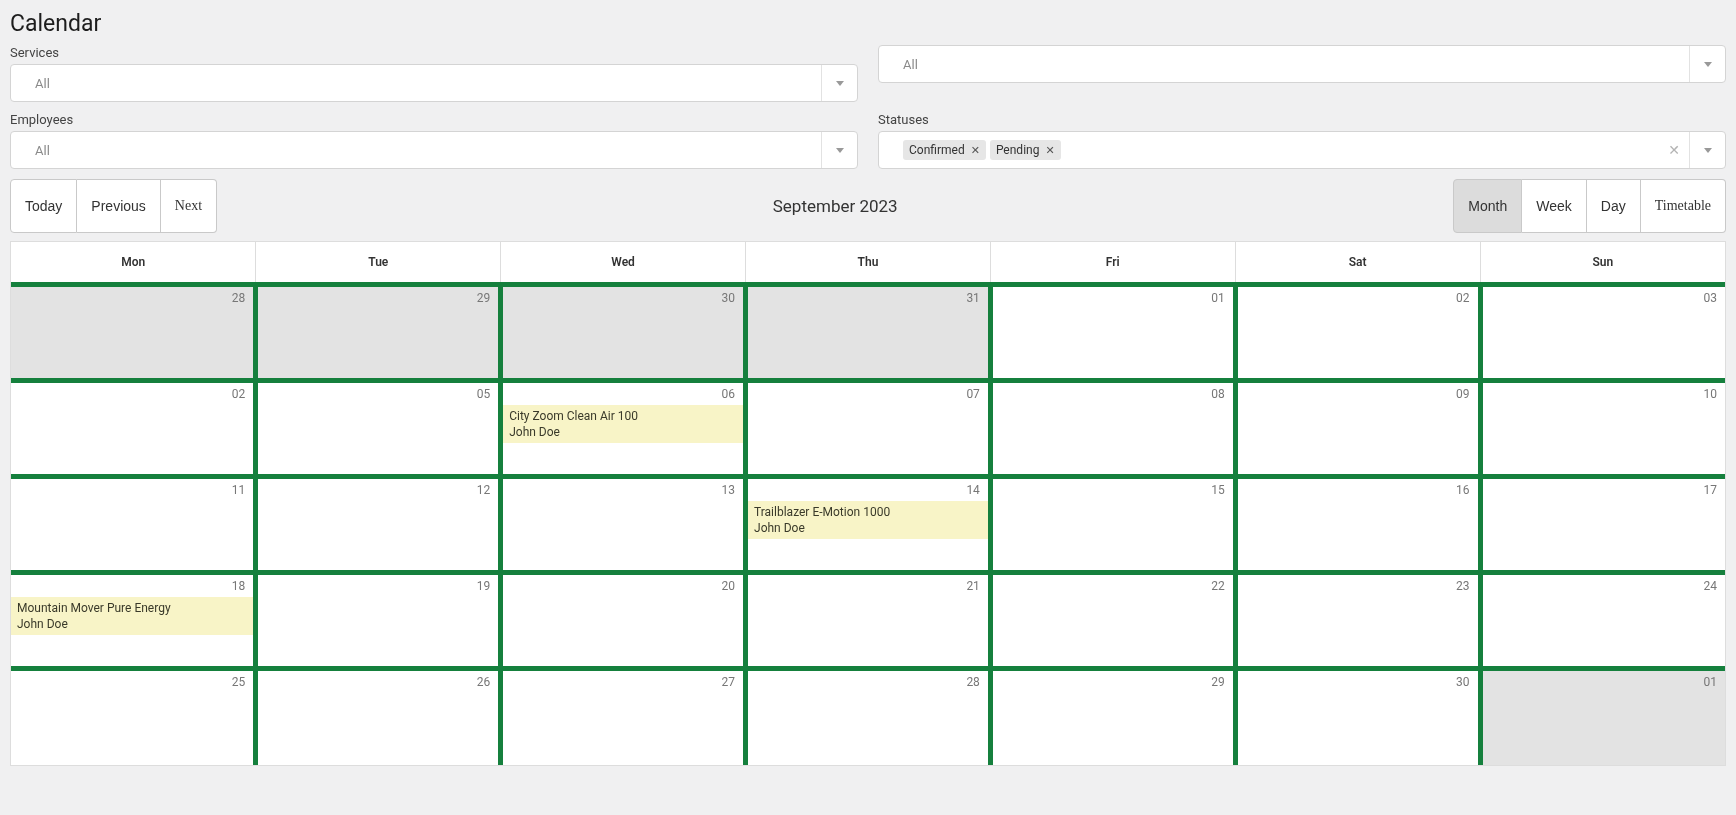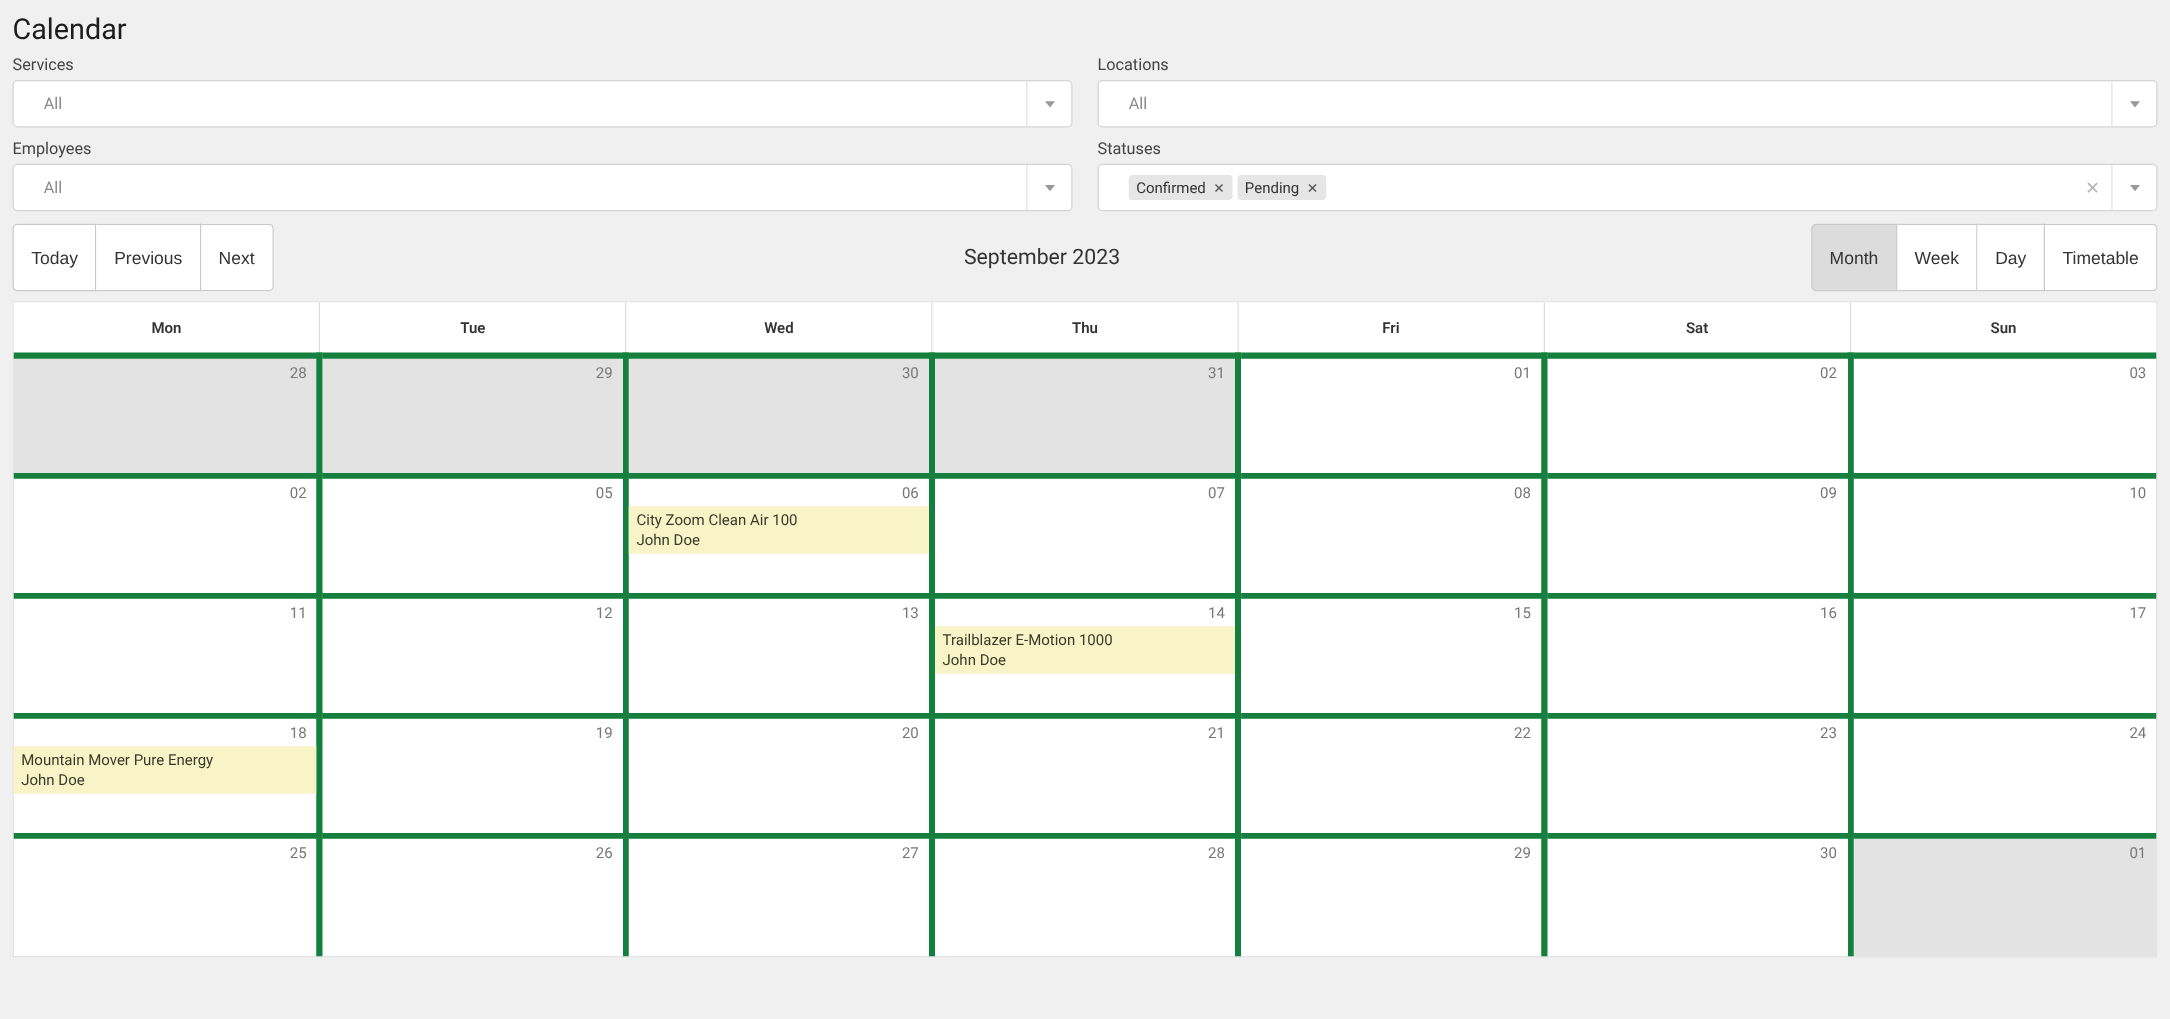--- a/index.html
+++ b/index.html
@@ -97,21 +97,21 @@
   .btn-group { display: flex; }
   .btn {
     background: #fff;
     border: 1px solid #c9c9c9;
     padding: 18px 14px;
     font-size: 14px;
     color: #333;
     cursor: pointer;
   }
   .btn-group .btn:first-child { border-radius: 4px 0 0 4px; }
-  .btn-group .btn:last-child { border-radius: 0 4px 4px 0; }
+  .btn-group .btn:last-child { border-radius: 0 4px 4px 0; font-family: Liberation Serif, serif; }
   .btn-group .btn:not(:first-child) { border-left: none; }
   .btn.active { background: #dcdcdc; }
   .toolbar-title {
     flex: 1;
     text-align: center;
     font-size: 17px;
     color: #333;
   }
   .view-group { display: flex; margin-left: auto; }
   .view-group .btn:first-child { border-radius: 4px 0 0 4px; }
@@ -178,21 +178,20 @@
     <label class="filter-label">Services</label>
     <div class="select-box">
       <span class="select-placeholder">All</span>
       <span class="select-indicator">
           <span class="chevron-down"></span>
         </span>
     </div>
   </div>
 
   <div class="filter-group">
-    <label class="filter-label">Locations</label>
     <div class="select-box">
       <span class="select-placeholder">All</span>
       <span class="select-indicator">
           <span class="chevron-down"></span>
         </span>
     </div>
   </div>
 
   <div class="filter-group">
     <label class="filter-label">Employees</label>

